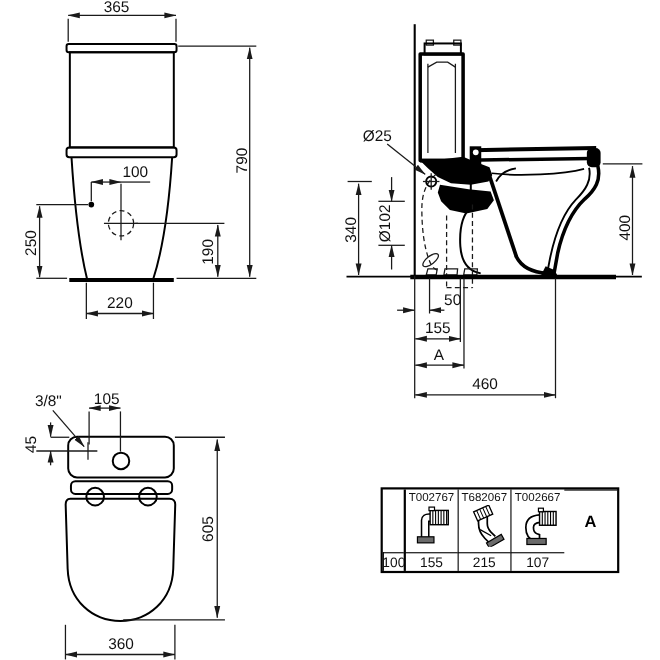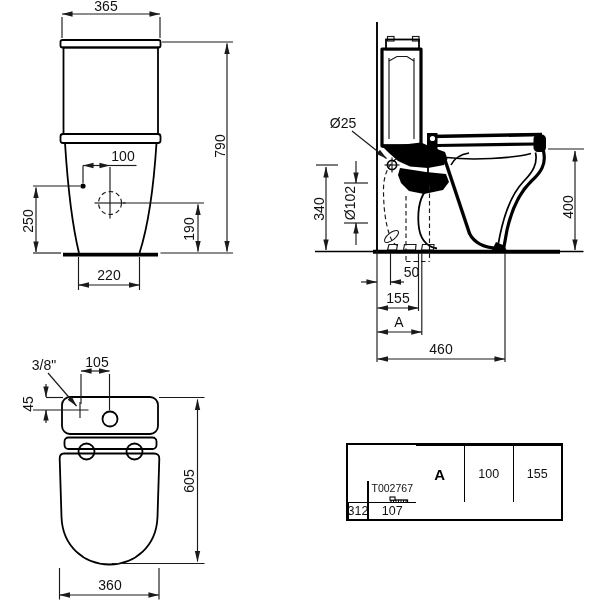--- a/index.html
+++ b/index.html
@@ -13,21 +13,21 @@
   svg .dl15{fill:none;stroke:#000;stroke-width:1.6;}
   svg .dim{fill:none;stroke:#1a1a1a;stroke-width:1.15;}
   svg .dash{stroke-dasharray:4.5 3;}
   svg .thick{stroke:#000;stroke-width:3.6;}
   svg text{font-family:"Liberation Sans",sans-serif;font-size:14px;fill:#111;text-anchor:middle;}
   
   .parts-table{position:absolute;left:346px;top:443px;width:217px;height:78px;
     box-sizing:border-box;border:2px solid #000;background:#fff;display:grid;
     grid-template-columns:19px 1fr 1fr 1fr 1fr;grid-template-rows:1fr 17px;}
   .tcell{display:flex;align-items:center;justify-content:center;box-sizing:border-box;overflow:hidden;}
-  .tcell.head{flex-direction:column;justify-content:flex-start;border-left:1px solid #000;padding-top:1px;margin-top:36px;}
+  .tcell.head{flex-direction:column;justify-content:flex-start;border-left:1px solid #000;padding-top:1px;}
   .tcell.head:nth-child(2){border-left:2px solid #000;}
   .part-no{font-size:10.5px;color:#111;letter-spacing:0;white-space:nowrap;}
   .conn-icon{flex:0 0 auto;margin-top:1px;}
   .tcell.alabel{border-top:1px solid #000;font-size:15px;font-weight:bold;color:#000;}
   .tcell.val{border-top:1px solid #000;border-left:1px solid #000;font-size:12.5px;color:#111;}
   .tcell.val:nth-child(7){border-left:2px solid #000;}
 </style>
 </head>
 <body>
 
@@ -230,22 +230,48 @@
       <path d="M15.5,30 L15.5,14 Q15.5,11.5 19,11.5 L22,11.5" stroke="#000" stroke-width="8" fill="none"></path>
       <path d="M15.5,30 L15.5,14 Q15.5,11.5 19,11.5 L22,11.5" stroke="#fff" stroke-width="5.2" fill="none"></path>
       <rect x="20" y="5" width="16.5" height="13" fill="#fff" stroke="#000" stroke-width="1.3"></rect>
       <path d="M22.5,5 v13 M25,5 v13 M27.5,5 v13 M30,5 v13 M32.5,5 v13 M35,5 v13" stroke="#000" stroke-width="1"></path>
       <rect x="19" y="2" width="5" height="3.2" fill="#fff" stroke="#000" stroke-width="1.1"></rect>
       <rect x="8.5" y="29" width="15" height="5.5" fill="#6a6a6a" stroke="#000" stroke-width="1.1"></rect>
     </svg>
   </div>
 
 
-
+  <div class="tcell head">
+    <div class="part-no">T682067</div>
+    <svg class="conn-icon" width="42" height="38" viewBox="0 0 42 38">
+      <path d="M20,10 L20,17 Q20,23 24.5,27.5 L28.5,31.5" stroke="#000" stroke-width="9.5" fill="none"></path>
+      <path d="M20,10 L20,17 Q20,23 24.5,27.5 L28.5,31.5" stroke="#fff" stroke-width="6.4" fill="none"></path>
+      <g transform="rotate(-24 20 8)">
+        <rect x="13" y="3" width="15" height="9" fill="#fff" stroke="#000" stroke-width="1.2"></rect>
+        <path d="M16,3 v9 M19,3 v9 M22,3 v9 M25,3 v9" stroke="#000" stroke-width="0.9"></path>
+      </g>
+      <path d="M17.5,22.5 L27.5,28" stroke="#000" stroke-width="1.1"></path>
+      <g transform="rotate(-30 31 33)">
+        <rect x="23.5" y="30.5" width="15.5" height="5" fill="#6a6a6a" stroke="#000" stroke-width="1.1"></rect>
+      </g>
+    </svg>
+  </div>
+
+  <div class="tcell head">
+    <div class="part-no">T002667</div>
+    <svg class="conn-icon" width="42" height="38" viewBox="0 0 42 38">
+      <path d="M23,12.5 Q13.5,13 13.5,20.5 Q13.5,27.5 19,29.5 L19,31" stroke="#000" stroke-width="8.5" fill="none"></path>
+      <path d="M23,12.5 Q13.5,13 13.5,20.5 Q13.5,27.5 19,29.5 L19,31" stroke="#fff" stroke-width="5.4" fill="none"></path>
+      <rect x="22.5" y="6" width="15" height="12.5" fill="#fff" stroke="#000" stroke-width="1.3"></rect>
+      <path d="M25,6 v12.5 M27.5,6 v12.5 M30,6 v12.5 M32.5,6 v12.5 M35,6 v12.5" stroke="#000" stroke-width="1"></path>
+      <rect x="21.5" y="3" width="4.5" height="3.2" fill="#fff" stroke="#000" stroke-width="1.1"></rect>
+      <rect x="11" y="30.5" width="17.5" height="5.5" fill="#6a6a6a" stroke="#000" stroke-width="1.1"></rect>
+    </svg>
+  </div>
 
   <div class="tcell alabel">A</div>
   <div class="tcell val">100</div>
   <div class="tcell val">155</div>
-  <div class="tcell val">312</div>
+  <div class="tcell val">215</div>
   <div class="tcell val">107</div>
 </div>
 
 </div>
 
 </body></html>

